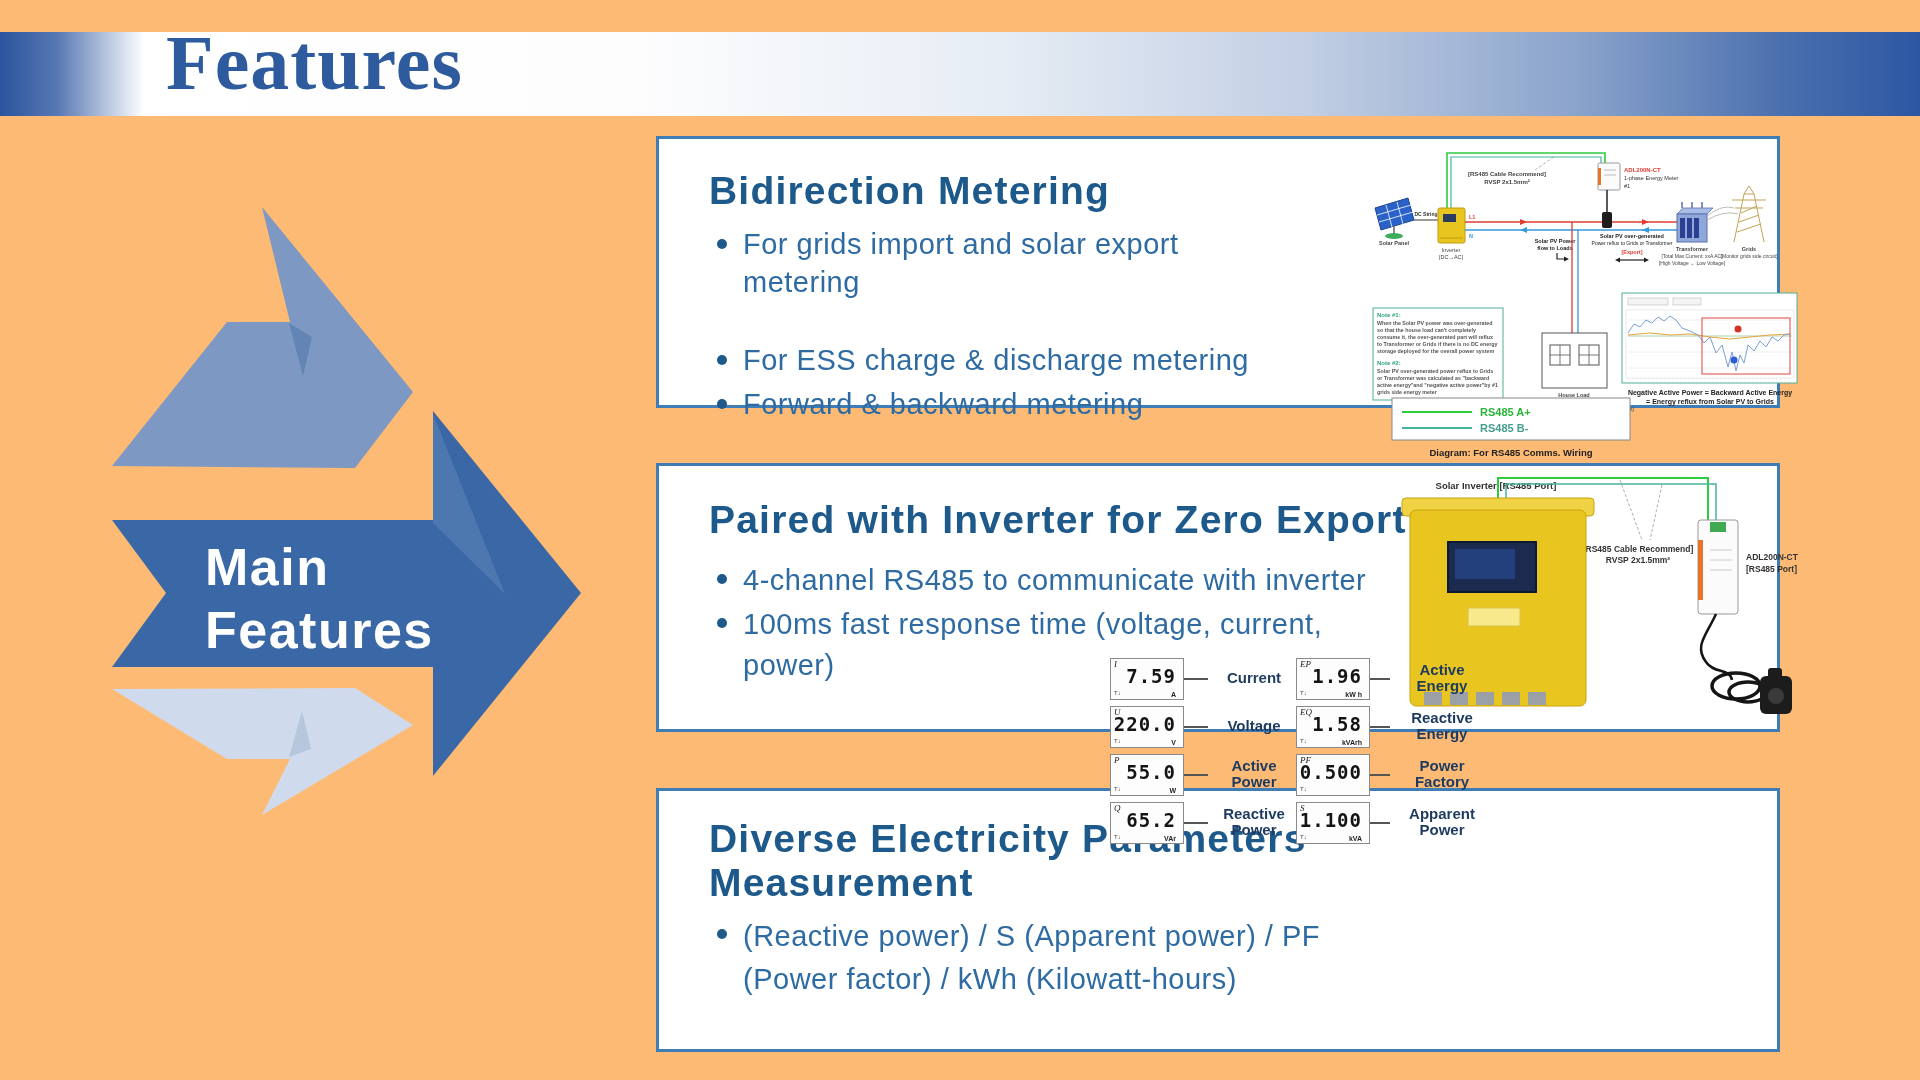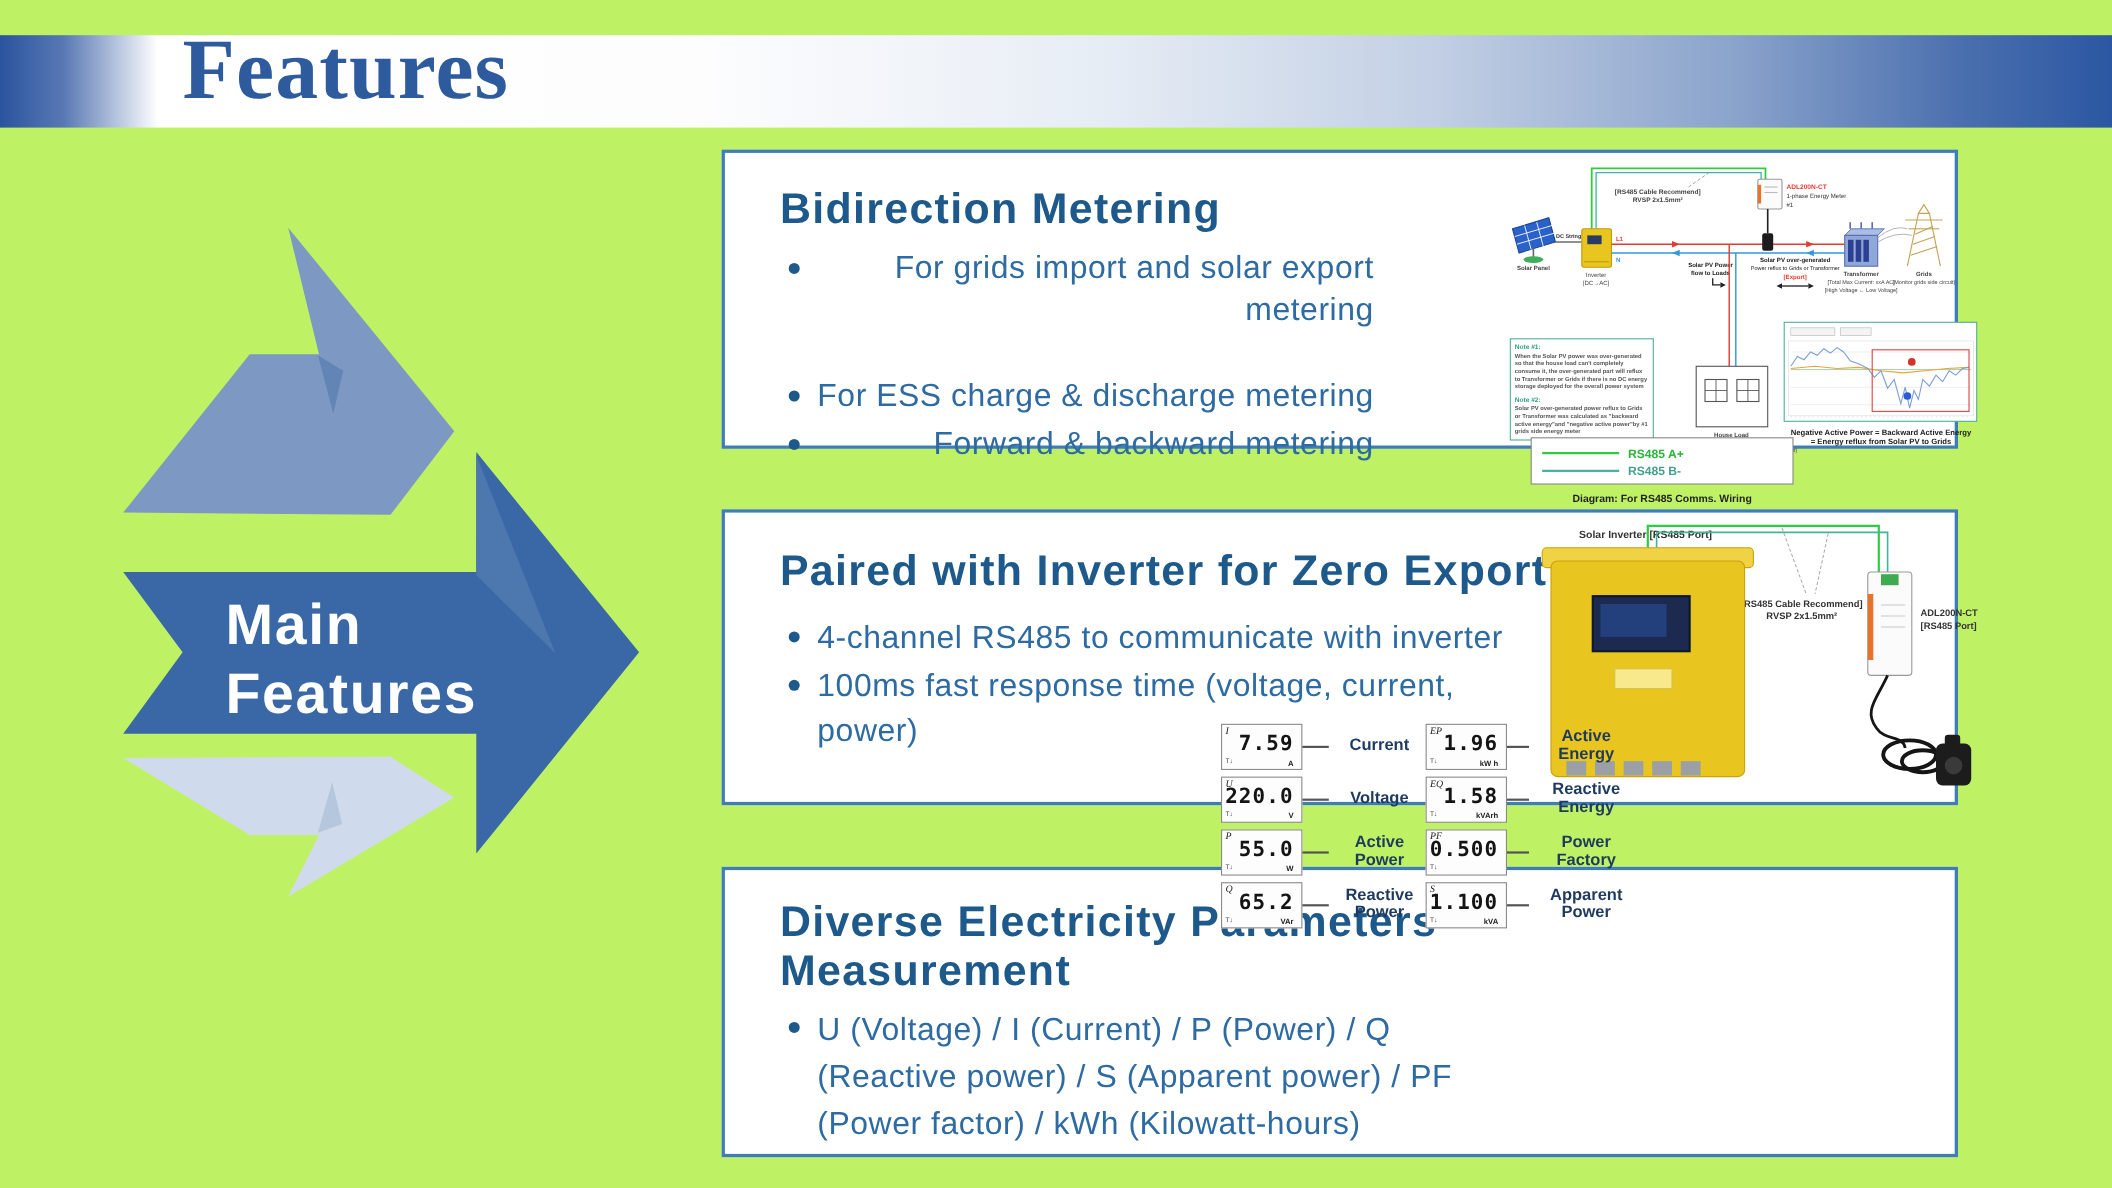--- a/index.html
+++ b/index.html
@@ -1,16 +1,16 @@
 <!DOCTYPE html>
 <html><head>
 <meta charset="utf-8">
 <style>
   html,body{margin:0;padding:0;background:#fff;}
-  .slide{position:relative;width:1920px;height:1080px;background:#bef264;overflow:hidden;
+  .slide{position:relative;width:1920px;height:1080px;background:#fdba74;overflow:hidden;
          font-family:"Liberation Sans",sans-serif;}
   .topbar{position:absolute;left:0;top:32px;width:1920px;height:84px;
     background:linear-gradient(to right,#2a549e 0%,#5878b4 3%,#ffffff 7.5%,#fdfdfe 33%,
       #e7edf5 52%,#c2cfe4 68%,#8ba4cc 82%,#4a6fae 93%,#2b57a2 100%);}
   .page-title{position:absolute;left:166px;top:18px;font-family:"Liberation Serif",serif;
     font-weight:bold;font-size:78px;color:#2e5b9d;letter-spacing:1px;}
   .arrowsvg{position:absolute;left:0;top:0;}
   .arrowsvg text{font-family:"Liberation Sans",sans-serif;font-weight:bold;fill:#fff;
     font-size:52px;letter-spacing:1.5px;}
   .fbox{position:absolute;left:656px;width:1124px;background:#fff;border:3px solid #3f7db6;
@@ -52,21 +52,21 @@
     <polygon points="112,520 433,520 433,411 581,593 433,776 433,667 112,667 166,593" fill="#3a68a6"></polygon>
     <polygon points="433,414 505,594 433,523" fill="#4c77af"></polygon>
     <polygon points="112,689 227,759 290,759 262,815 413,725 355,688" fill="#cfdbec"></polygon>
     <polygon points="289,757 302,711 311,749" fill="#b6c6dd"></polygon>
     <text x="205" y="585">Main</text>
     <text x="205" y="648">Features</text>
   </svg>
 
   <section class="fbox" style="top:136px;height:272px;">
     <h2 style="top:30px;">Bidirection Metering</h2>
-    <ul class="blist" style="top:86px;text-align:right;">
+    <ul class="blist" style="top:86px;">
       <li class="bi" style="line-height:38px;margin-bottom:6px;">
         <span>For grids import and solar export</span>
         <span>metering</span>
       </li>
       <li class="bi" style="line-height:38px;margin-bottom:6px;margin-top:40px;">
         <span>For ESS charge &amp; discharge metering</span>
       </li>
       <li class="bi" style="line-height:38px;">
         <span>Forward &amp; backward metering</span>
       </li>
@@ -273,21 +273,20 @@
     </g>
   </svg>
 
   <section class="fbox" style="top:788px;height:264px;">
     <h2 style="top:26px;width:760px;">
       <span style="display:block;">Diverse Electricity Parameters</span>
       <span style="display:block;">Measurement</span>
     </h2>
     <ul class="blist" style="top:124px;">
       <li class="bi" style="line-height:43px;">
-        <span>U (Voltage) / I (Current) / P (Power) / Q</span>
         <span>(Reactive power) / S (Apparent power) / PF</span>
         <span>(Power factor) / kWh (Kilowatt-hours)</span>
       </li>
     </ul>
   </section>
 
   <div class="mpanel">
 
     <div class="lcd" style="left:10px;top:12px;">
       <span class="sym">I</span>

